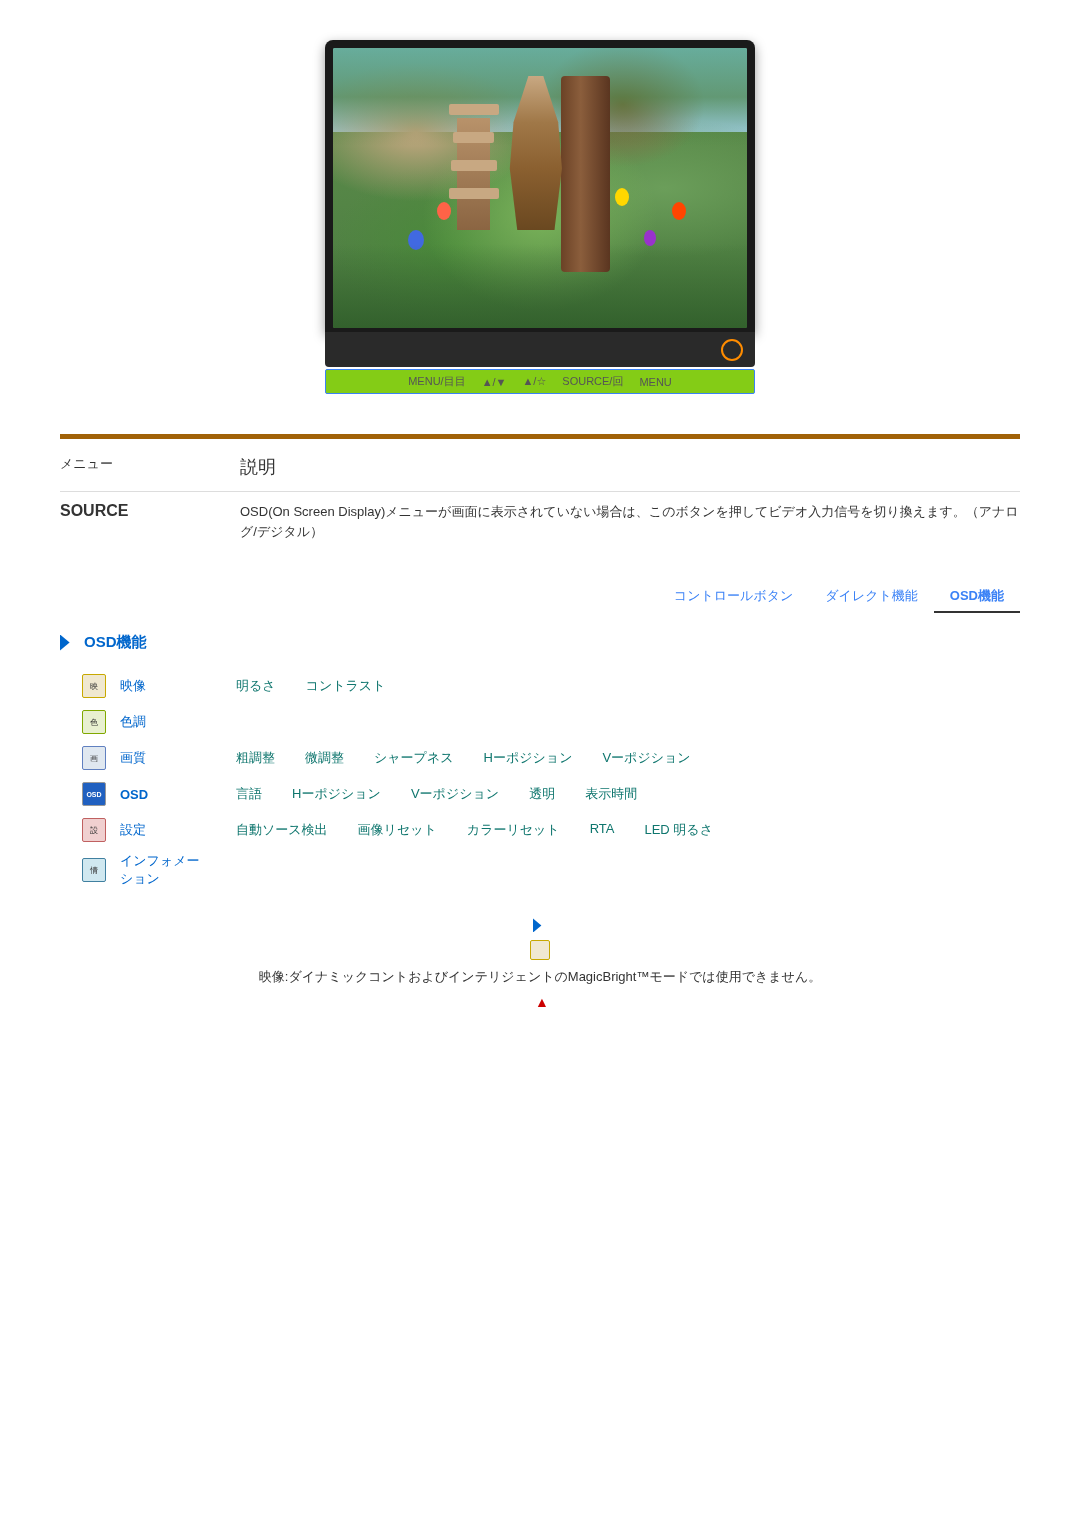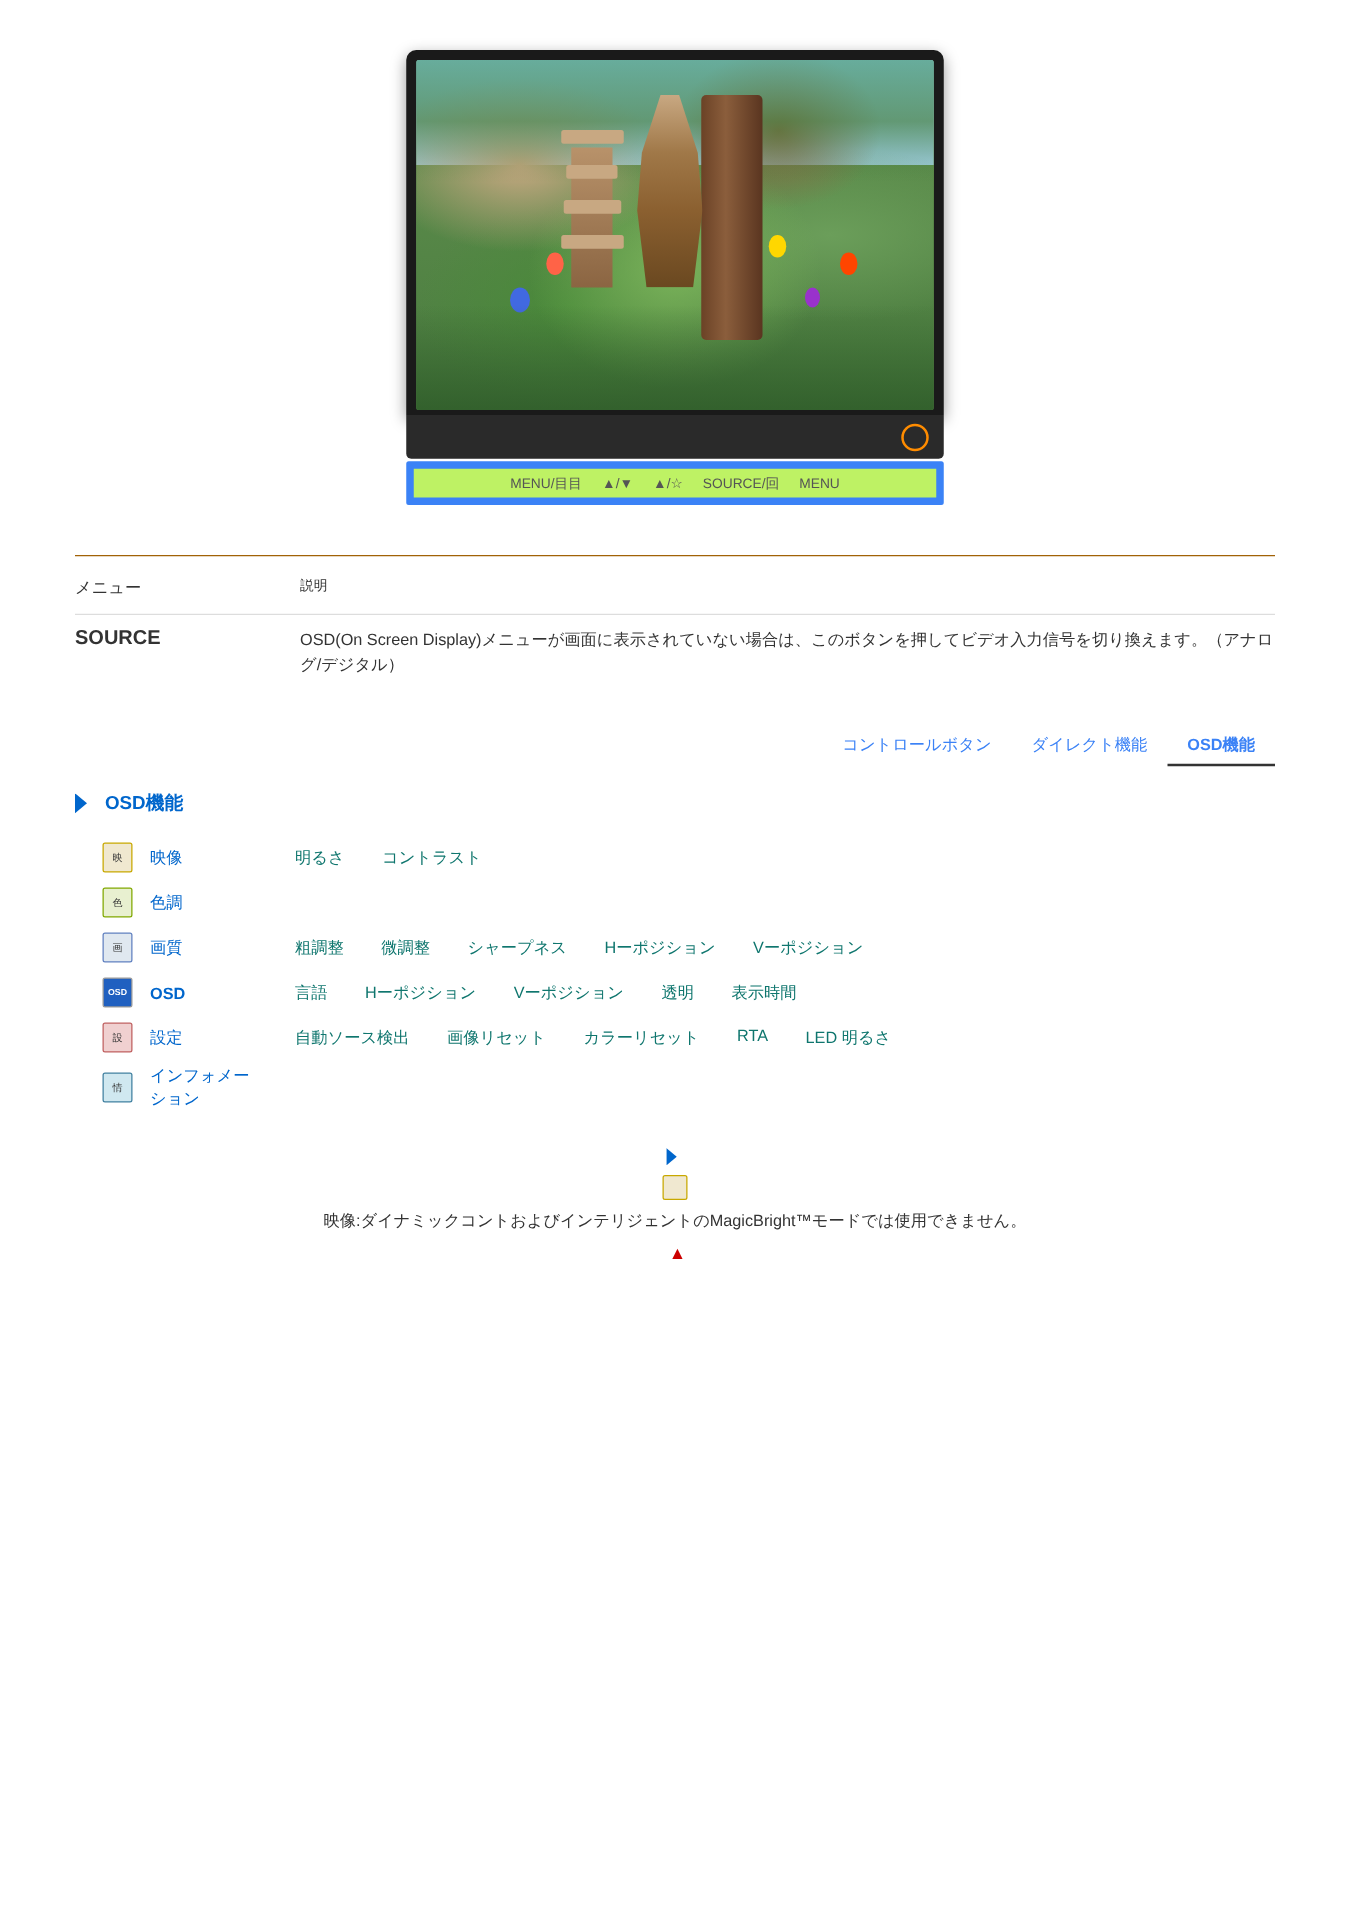--- a/index.html
+++ b/index.html
@@ -90,55 +90,55 @@
       top: 50%;
       transform: translateY(-50%);
       width: 22px;
       height: 22px;
       border-radius: 50%;
       border: 2px solid #ff8c00;
       background: transparent;
     }
 
     .monitor-controls {
-      background: #bef264;
-      border: 6px solid #3b82f6;
+      background: #84cc16;
+      border: 1px solid #3b82f6;
       border-radius: 2px;
       padding: 4px 12px;
       font-size: 11px;
       color: #555;
       display: flex;
       gap: 16px;
       align-items: center;
       justify-content: center;
       margin-top: 2px;
     }
 
     
     .table-section {
       margin: 30px 0;
-      border-top: 1px solid #a16207;
+      border-top: 5px solid #a16207;
       padding-top: 16px;
     }
 
     .table-header-row {
       display: flex;
       gap: 0;
       margin-bottom: 12px;
     }
 
     .table-header-menu {
       width: 180px;
       font-size: 13px;
       color: #333;
       font-weight: normal;
     }
 
     .table-header-desc {
-      font-size: 11px;
+      font-size: 18px;
       color: #333;
       font-weight: normal;
     }
 
     .table-data-row {
       display: flex;
       gap: 0;
       align-items: flex-start;
       border-top: 1px solid #ddd;
       padding: 10px 0;

